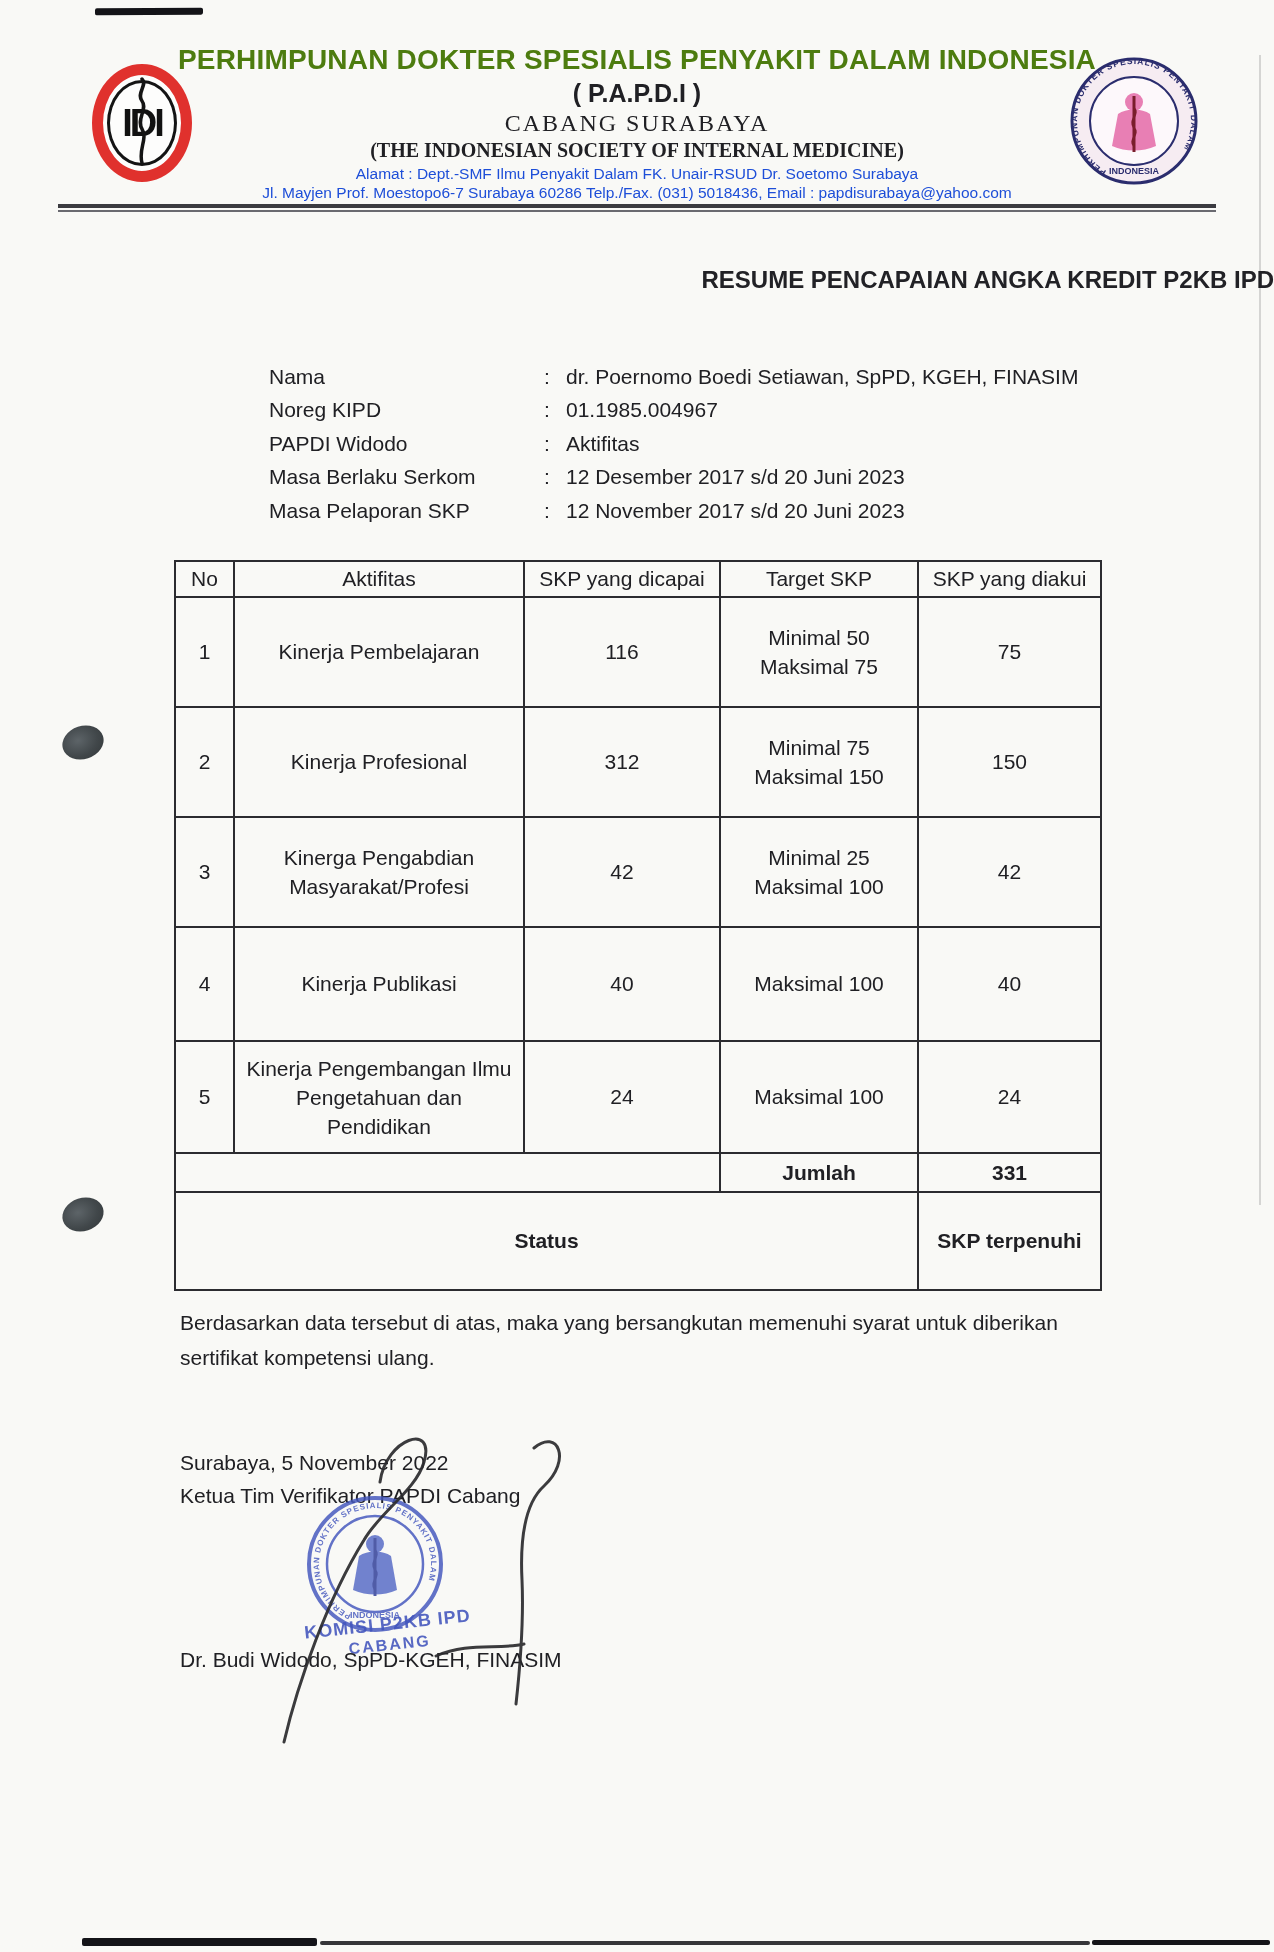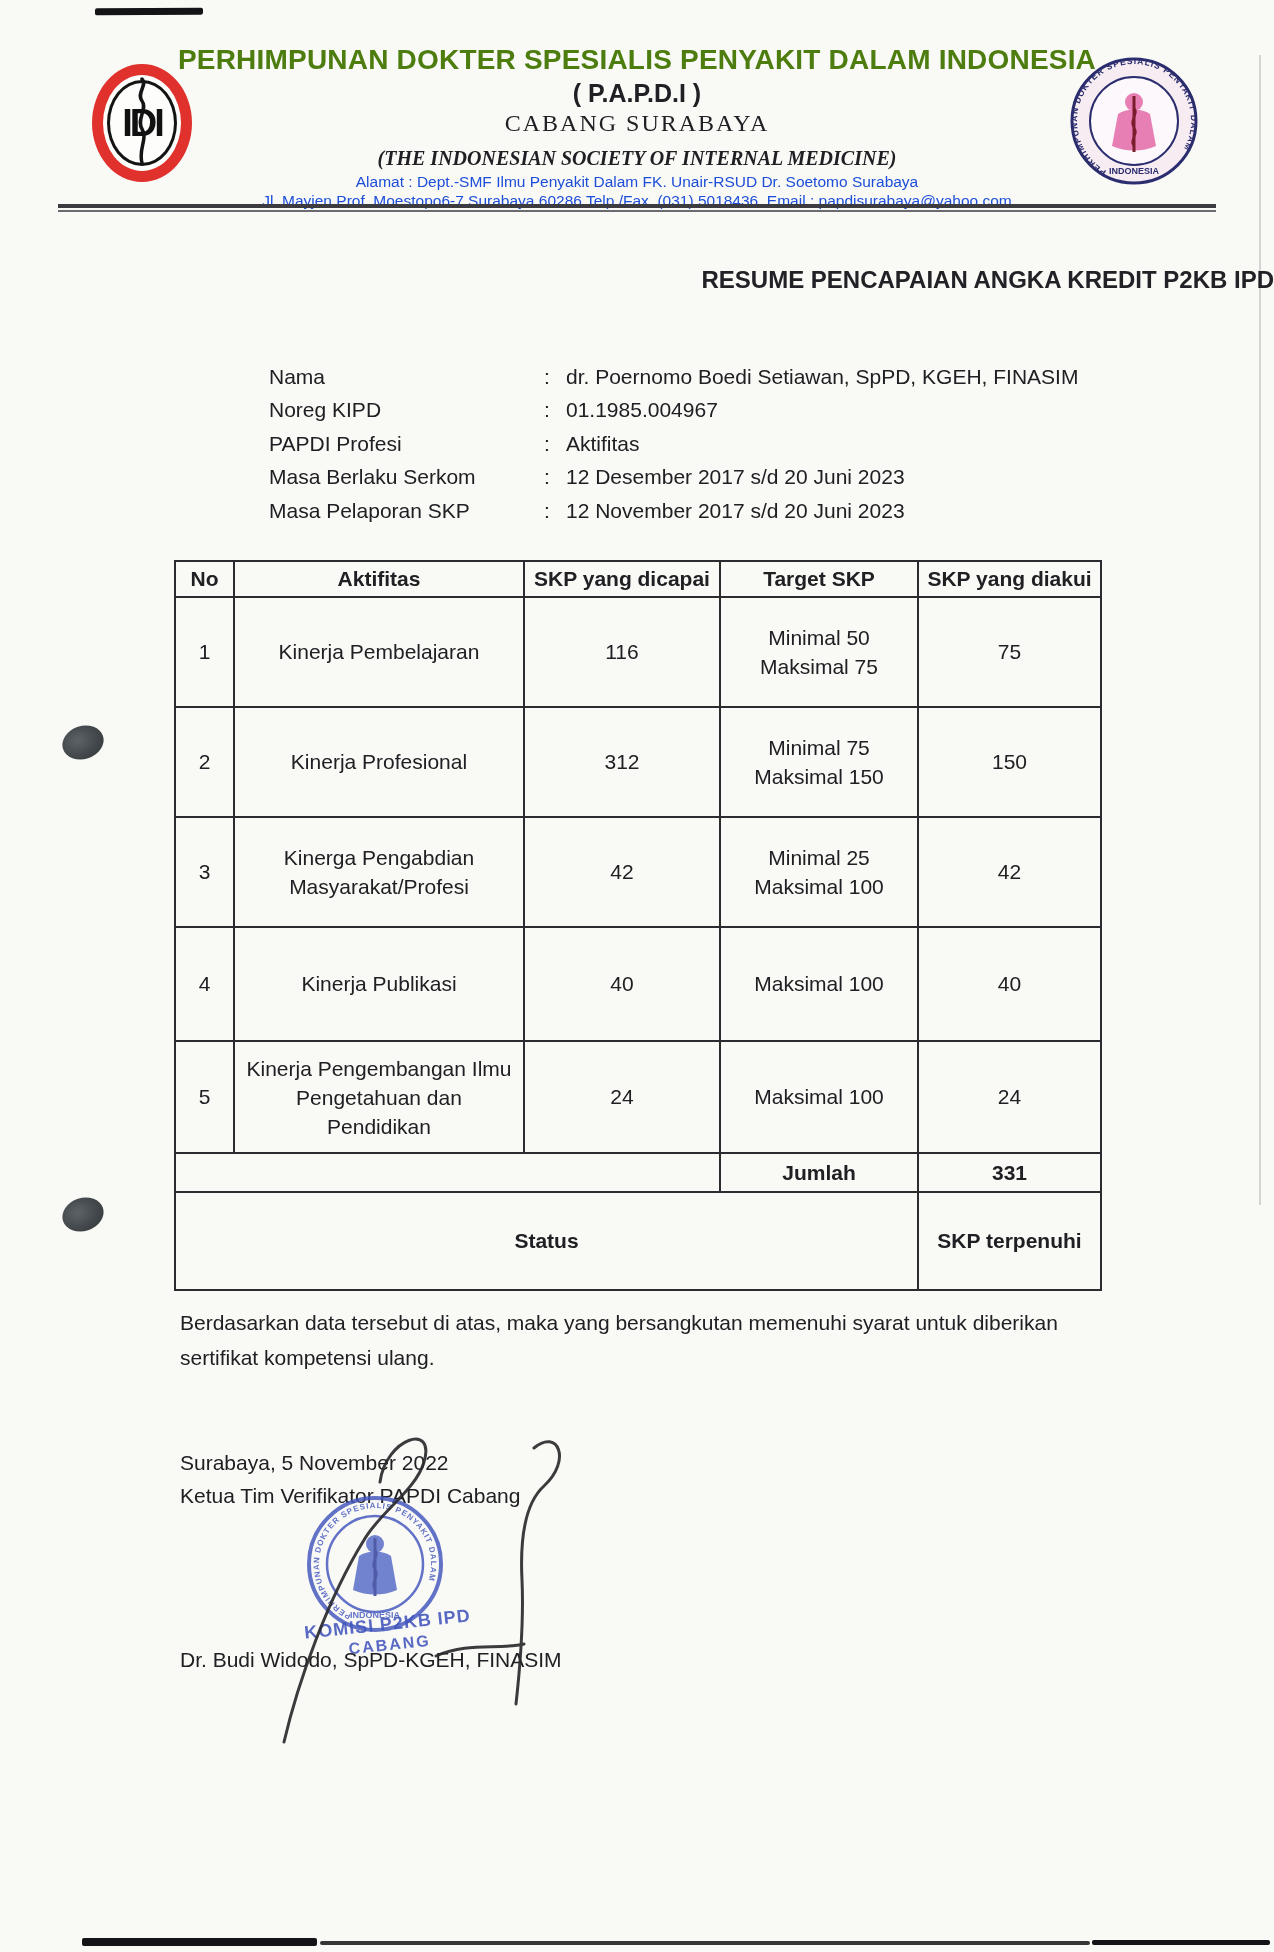--- a/index.html
+++ b/index.html
@@ -14,21 +14,21 @@
     position:absolute; width:42px; height:33px; border-radius:50%;
     background:radial-gradient(ellipse at 40% 40%, #5d6468 0%, #41474a 55%, #333739 100%);
     transform:rotate(-18deg);
   }
   .edge-line{position:absolute; background:#cccccb;}
   
   .header-text{position:absolute; left:127px; top:44px; width:1020px; text-align:center;}
   .h-org{font-size:28px; font-weight:bold; color:#4d7c0f; letter-spacing:.2px;}
   .h-abbr{font-size:25px; font-weight:bold; margin-top:3px;}
   .h-branch{font-family:"Liberation Serif", serif; font-size:24px; letter-spacing:2px; margin-top:2px;}
-  .h-intl{font-family:"Liberation Serif", serif; font-size:20px; font-weight:bold; margin-top:10px;font-style:italic;}
+  .h-intl{font-family:"Liberation Serif", serif; font-size:20px; font-weight:bold; margin-top:2px;}
   .h-addr{font-size:15.5px; color:#1d4ed8; margin-top:3px;}
   .idi-logo{
     position:absolute; left:92px; top:64px; width:100px; height:118px;
     border:11px solid #e0312d; border-radius:50%; background:#fdfdfc; box-sizing:border-box;
     display:flex; align-items:center; justify-content:center;
   }
   .idi-inner{
     width:64px; height:80px; border:3px solid #141414; border-radius:50%;
     display:flex; align-items:center; justify-content:center; position:relative;
   }
@@ -45,21 +45,21 @@
   .d-row{display:flex; height:33.5px; align-items:center;margin-left:36px;}
   .d-label{width:275px;}
   .d-colon{width:22px;}
   .d-value{white-space:nowrap;}
   
   table.skp{position:absolute; left:174px; top:560px; border-collapse:collapse; table-layout:fixed;}
   table.skp td, table.skp th{
     border:2px solid #2c2c30; vertical-align:middle; text-align:center;
     padding:0 8px; font-size:21px; color:#202024;
   }
-  table.skp th{height:34px; font-weight:bold;}
+  table.skp th{height:34px; font-weight:normal;}
   tr.h108 td{height:108px;}
   tr.h112 td{height:112px;}
   tr.h110 td{height:110px;}
   tr.hjum td{height:37px;}
   tr.hsta td{height:96px;}
   .bold{font-weight:bold;}
   .akt-narrow div{line-height:29px;}
   .tline{line-height:29px;}
   
   .paragraph{position:absolute; left:180px; top:1305px; width:960px; font-size:21px; line-height:35px;}
@@ -133,21 +133,21 @@
       <span class="d-label">Nama</span>
       <span class="d-colon">:</span>
       <span class="d-value">dr. Poernomo Boedi Setiawan, SpPD, KGEH, FINASIM</span>
     </div>
     <div class="d-row">
       <span class="d-label">Noreg KIPD</span>
       <span class="d-colon">:</span>
       <span class="d-value">01.1985.004967</span>
     </div>
     <div class="d-row">
-      <span class="d-label">PAPDI Profesi</span>
+      <span class="d-label">PAPDI Widodo</span>
       <span class="d-colon">:</span>
       <span class="d-value">Aktifitas</span>
     </div>
     <div class="d-row">
       <span class="d-label">Masa Berlaku Serkom</span>
       <span class="d-colon">:</span>
       <span class="d-value">12 Desember 2017 s/d 20 Juni 2023</span>
     </div>
     <div class="d-row">
       <span class="d-label">Masa Pelaporan SKP</span>

